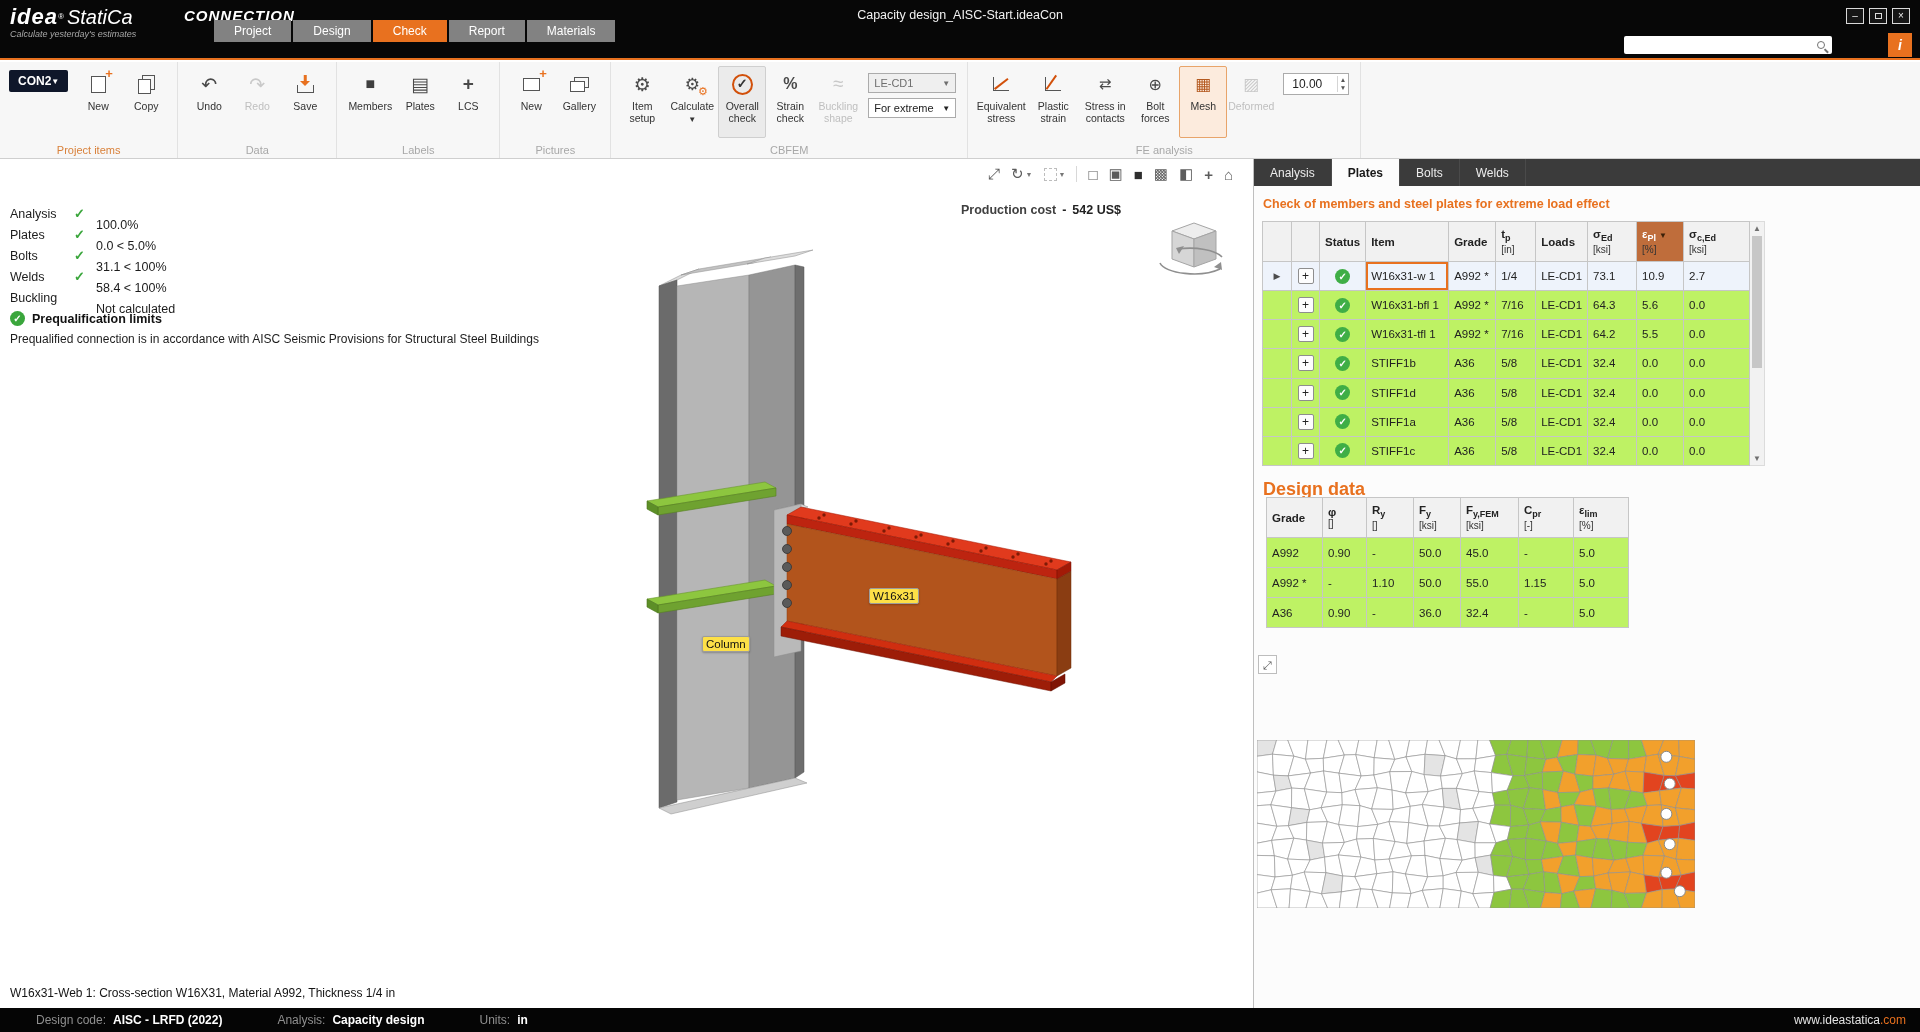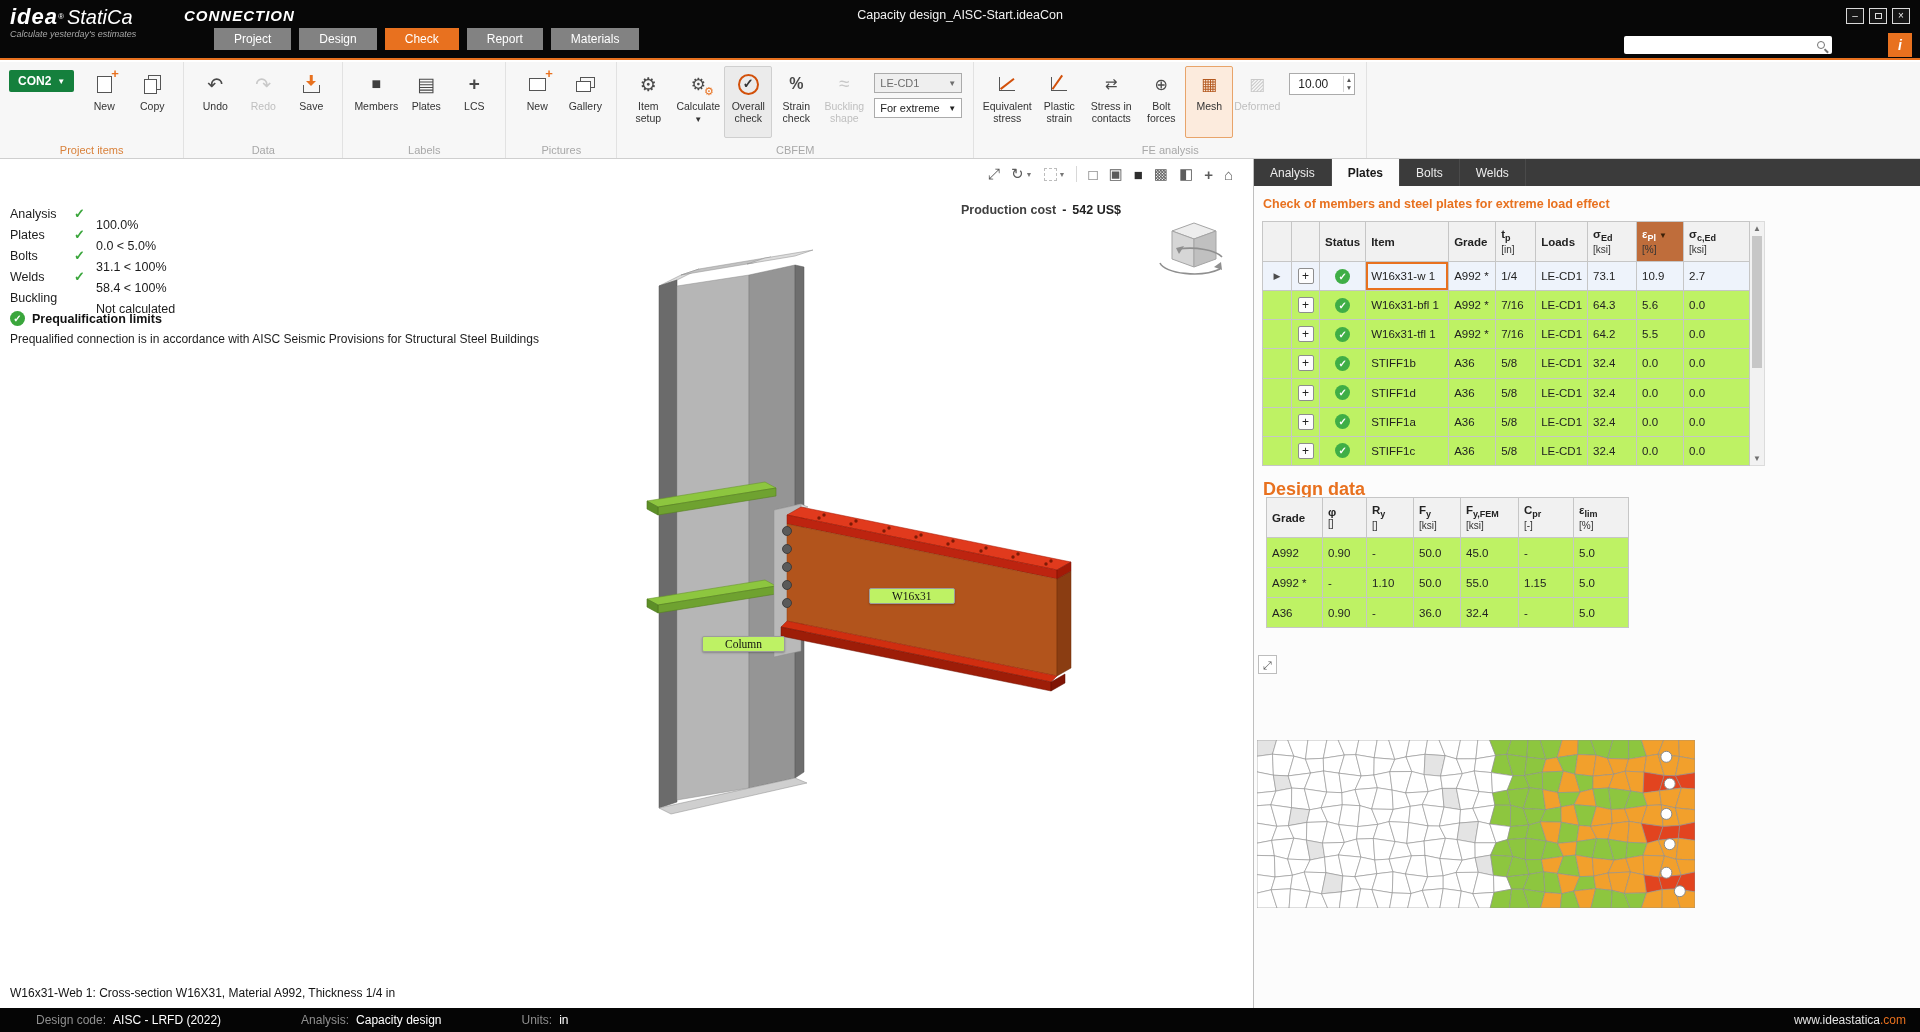--- a/index.html
+++ b/index.html
@@ -12,21 +12,21 @@
 .logo{position:absolute;left:10px;top:4px;font-style:italic;white-space:nowrap;}
 .logo-idea{font-weight:bold;font-size:22px;letter-spacing:1px;}
 .logo-reg{font-size:8px;vertical-align:super;}
 .logo-statica{font-size:20px;margin-left:3px;font-weight:normal;}
 .tagline{font-size:9px;color:#a9a9a9;margin-top:-1px;}
 .appname{position:absolute;left:184px;top:7px;font-style:italic;font-weight:bold;font-size:15px;letter-spacing:1px;}
 .doctitle{position:absolute;left:50%;top:8px;transform:translateX(-50%);font-size:12.5px;color:#f2f2f2;}
 .winbtns{position:absolute;right:10px;top:8px;display:flex;gap:5px;}
 .winbtn{width:18px;height:16px;border:1px solid #d9d9d9;color:#eee;font-size:10px;line-height:14px;text-align:center;background:#161616;}
 .winbtn .sq{display:inline-block;width:7px;height:6px;border:1px solid #ddd;margin-top:4px;}
-.tabstrip{position:absolute;left:214px;bottom:8px;display:flex;gap:8px;margin-top:40px;}
+.tabstrip{position:absolute;left:214px;bottom:16px;display:flex;gap:2px;margin-top:40px;}
 .rtab{background:#828282;color:#fff;font-size:12px;padding:4px 20px;}
 .rtab.active{background:#e8711f;}
 .searchbox{position:absolute;right:88px;top:36px;width:208px;height:18px;background:#fff;border-radius:2px;display:flex;align-items:center;justify-content:flex-end;padding:0 7px;}
 .mag{width:8px;height:8px;border:1.5px solid #737373;border-radius:50%;position:relative;}
 .mag::after{content:"";position:absolute;width:5px;height:1.5px;background:#737373;transform:rotate(45deg);left:6px;top:8px;}
 .infobtn{position:absolute;right:8px;top:33px;width:24px;height:24px;background:#e8711f;color:#fff;font-weight:bold;font-size:14px;text-align:center;line-height:24px;font-style:italic;border:none;}
 
 
 .ribbon{position:absolute;top:62px;left:0;width:100%;height:97px;background:#f7f7f7;border-bottom:1px solid #cfcfcf;display:flex;z-index:20;}
 .rgroup{position:relative;border-right:1px solid #e2e2e2;padding:4px 7px 16px;display:flex;align-items:flex-start;}
@@ -35,21 +35,21 @@
 .rbtn{display:flex;flex-direction:column;align-items:center;gap:3px;width:48px;min-height:72px;background:none;border:1px solid transparent;font-family:inherit;font-size:10.5px;color:#333;padding:4px 1px 0;}
 .rbtn.w52{width:52px;}
 .rbtn .rlbl{line-height:1.15;text-align:center;}
 .rbtn.dis{color:#bfbfbf;}
 .rbtn.dis .ric{color:#c9c9c9 !important;}
 .rbtn.pressed{background:#ebebeb;border-color:#cfcfcf;border-radius:2px;}
 .rbtn.sel{background:#fcebdd;border-color:#e8a46a;border-radius:2px;}
 .ric{height:26px;display:flex;align-items:center;justify-content:center;font-size:19px;color:#4a4a4a;position:relative;}
 .plusbadge{position:absolute;right:-7px;top:-5px;color:#e8711f;font-weight:bold;font-size:13px;}
 .congroup{display:flex;flex-direction:column;margin:4px 6px 0 2px;}
-.con2{background:#15803d;color:#fff;font-weight:bold;font-size:12px;padding:4px 9px;border:none;border-radius:2px;display:flex;align-items:center;gap:6px;font-family:inherit;}
+.con2{background:#0f172a;color:#fff;font-weight:bold;font-size:12px;padding:4px 9px;border:none;border-radius:2px;display:flex;align-items:center;font-family:inherit;}
 .caret{font-size:8px;}
 .ic-box{width:15px;height:17px;border:1.5px solid #555;background:#fff;}
 .ic-copy{width:13px;height:15px;border:1.5px solid #555;background:#fff;box-shadow:4px -4px 0 -1px #f7f7f7,4px -4px 0 0 #555;margin:4px 0 0 -3px;}
 .ic-save{position:relative;width:17px;height:18px;}
 .ic-save::before{content:"";position:absolute;left:0;right:0;bottom:0;height:7px;border:1.5px solid #555;border-top:none;}
 .ic-save::after{content:"";position:absolute;left:50%;top:0;width:2.5px;height:7px;background:#e8711f;transform:translateX(-50%);}
 .ic-save .ah{position:absolute;left:50%;top:6px;transform:translateX(-50%);border:5px solid transparent;border-top-color:#e8711f;}
 .ic-ovcheck{width:21px;height:21px;border:2.5px solid #d2500a;border-radius:50%;color:#333;font-size:13px;font-weight:bold;line-height:16px;text-align:center;}
 .ic-gears{position:relative;font-size:17px;color:#4a4a4a;}
 .ic-gears::after{content:"⚙";position:absolute;font-size:11px;right:-8px;bottom:-3px;color:#e8711f;}
@@ -80,21 +80,21 @@
 .pc-sep{color:#222;margin:0 6px;}
 .pc-v{color:#222;}
 .vtoolbar{position:absolute;right:20px;top:5px;display:flex;align-items:center;gap:11px;color:#5c5c5c;font-size:15px;}
 .vt{height:20px;display:flex;align-items:center;background:none;border:none;color:#5c5c5c;font-size:15px;font-family:inherit;padding:0;}
 .vt .caret{font-size:7px;margin-left:2px;color:#777;}
 .vt.dis{color:#c4c4c4;}
 .vt.dark{color:#2e2e2e;}
 .vdiv{width:1px;height:16px;background:#d8d8d8;}
 .dashedsq{width:13px;height:13px;border:1px dashed #bdbdbd;display:inline-block;}
 .navcube{position:absolute;left:1148px;top:56px;background:none;border:none;padding:0;}
-.mlabel{position:absolute;background:#bef264;border:1px solid #9c9c9c;border-radius:2px;padding:1px 22px;font-size:11.5px;color:#111;box-shadow:0 1px 2px rgba(0,0,0,.25);white-space:nowrap;font-family:Liberation Serif, serif;}
+.mlabel{position:absolute;background:#fde047;border:1px solid #9c9c9c;border-radius:2px;padding:1px 3px;font-size:11.5px;color:#111;box-shadow:0 1px 2px rgba(0,0,0,.25);white-space:nowrap;}
 .vinfo{position:absolute;left:10px;bottom:8px;font-size:12px;color:#141414;}
 
 
 .rightpanel{position:absolute;left:1253px;top:0;width:667px;height:849px;background:#fcfcfc;border-left:1px solid #bfbfbf;}
 .rp-tabs{position:absolute;top:0;left:0;right:0;height:27px;background:#3b3b3b;display:flex;}
 .rp-tab{padding:0 16px;display:flex;align-items:center;color:#ededed;font-size:12px;border-right:1px solid #4a4a4a;}
 .rp-tab.active{background:#fcfcfc;color:#1a1a1a;font-weight:bold;}
 .rp-heading{position:absolute;left:9px;top:38px;color:#e8711f;font-weight:bold;font-size:12.5px;}
 .rp-heading2{position:absolute;left:9px;top:320px;color:#e8711f;font-weight:bold;font-size:18px;}
 .ctwrap{position:absolute;left:8px;top:62px;display:flex;}
@@ -118,21 +118,21 @@
 .sb-up{position:absolute;top:2px;left:0;right:0;}
 .sb-dn{position:absolute;bottom:2px;left:0;right:0;}
 .sb-thumb{position:absolute;top:14px;left:2px;right:2px;height:132px;background:#c7c7c7;}
 .dtable{position:absolute;left:12px;top:338px;}
 .expandbtn{position:absolute;left:4px;top:496px;width:19px;height:19px;border:1px solid #bdbdbd;background:#fff;font-size:11px;color:#555;line-height:16px;text-align:center;padding:0;}
 .meshsvg{position:absolute;left:3px;top:581px;}
 
 
 .statusbar{position:absolute;left:0;bottom:0;width:100%;height:24px;background:#050505;color:#fff;display:flex;align-items:center;padding-left:36px;font-size:12px;}
 .sb-label{color:#8f8f8f;margin-right:7px;}
-.sb-val{font-weight:normal;margin-right:80px;}
+.sb-val{font-weight:bold;margin-right:55px;}
 .sb-site{position:absolute;right:14px;color:#e3e3e3;}
 .sb-site .tld{color:#e8711f;}
 </style>
 </head>
 <body>
 
 <div class="app">
 
   <header class="header">
     <div class="logo">

